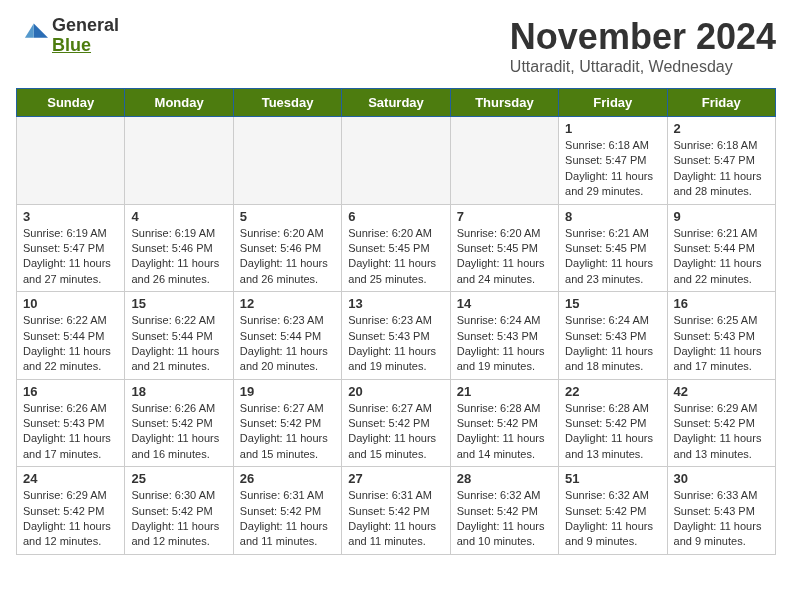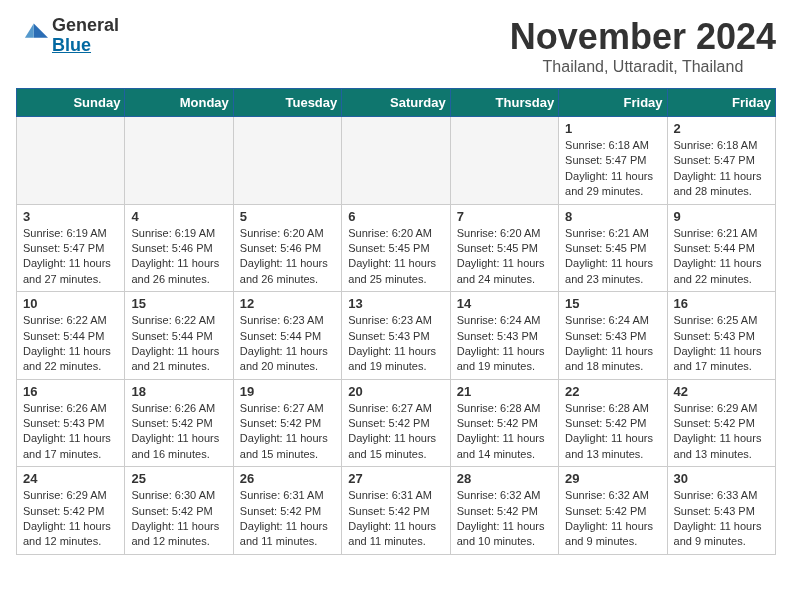--- a/index.html
+++ b/index.html
@@ -20,46 +20,46 @@
       display: flex;
       align-items: center;
       gap: 4px;
     }
     .logo-text {
       font-size: 18px;
       font-weight: bold;
       line-height: 1.1;
     }
     .logo-general { color: #333; }
-    .logo-blue { color: #0369a1; text-decoration: underline; }
+    .logo-blue { color: #4d7c0f; text-decoration: underline; }
     .logo-icon {
       width: 32px;
       height: 32px;
     }
     .title-block {
-      text-align: center;
+      text-align: left;
     }
     .month-title {
       font-size: 36px;
       font-weight: bold;
       color: #333;
     }
     .location {
       font-size: 16px;
       color: #555;
     }
     .calendar {
       width: 100%;
       border-collapse: collapse;
       border: 1px solid #ccc;
     }
     .calendar th {
-      background-color: #0f766e;
+      background-color: #4d7c0f;
       color: #fff;
-      text-align: right;
+      text-align: center;
       padding: 6px 4px;
       font-size: 13px;
       border: 1px solid #2060a0;
     }
     .calendar td {
       vertical-align: top;
       border: 1px solid #ccc;
       padding: 4px 6px;
       width: calc(100% / 7);
       min-height: 80px;
@@ -92,21 +92,21 @@
       <polygon points="20,4 36,20 20,20" fill="#2a6db5"></polygon>
       <polygon points="20,4 20,20 10,20" fill="#5599cc"></polygon>
     </svg>
     <div class="logo-text">
       <div class="logo-general">General</div>
       <div class="logo-blue">Blue</div>
     </div>
   </div>
   <div class="title-block">
     <div class="month-title">November 2024</div>
-    <div class="location">Thailand, Uttaradit, Thailand</div>
+    <div class="location">Uttaradit, Uttaradit, Wednesday</div>
   </div>
 </div>
 
 <table class="calendar">
   <thead>
     <tr>
     <th>Sunday</th>
         <th>Monday</th>
         <th>Tuesday</th>
         <th>Saturday</th>
@@ -292,21 +292,21 @@
 Sunset: 5:42 PM
 Daylight: 11 hours and 11 minutes.</div>
         </td>
         <td>
           <span class="day-num">28</span>
           <div class="day-info">Sunrise: 6:32 AM
 Sunset: 5:42 PM
 Daylight: 11 hours and 10 minutes.</div>
         </td>
         <td>
-          <span class="day-num">29</span>
+          <span class="day-num">51</span>
           <div class="day-info">Sunrise: 6:32 AM
 Sunset: 5:42 PM
 Daylight: 11 hours and 9 minutes.</div>
         </td>
         <td>
           <span class="day-num">30</span>
           <div class="day-info">Sunrise: 6:33 AM
 Sunset: 5:43 PM
 Daylight: 11 hours and 9 minutes.</div>
         </td>

